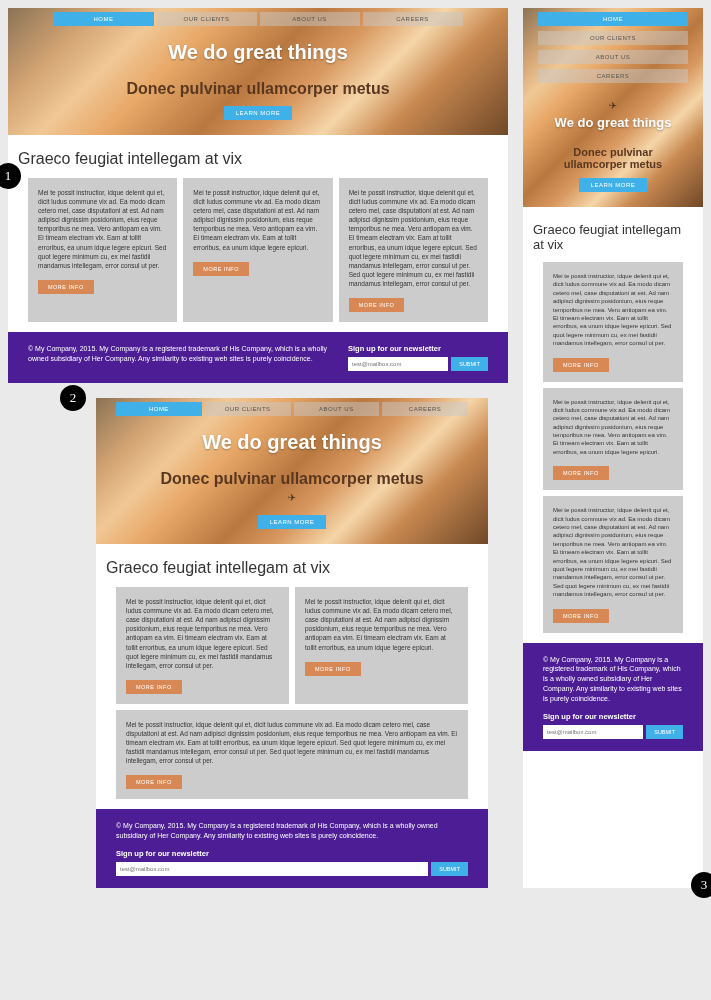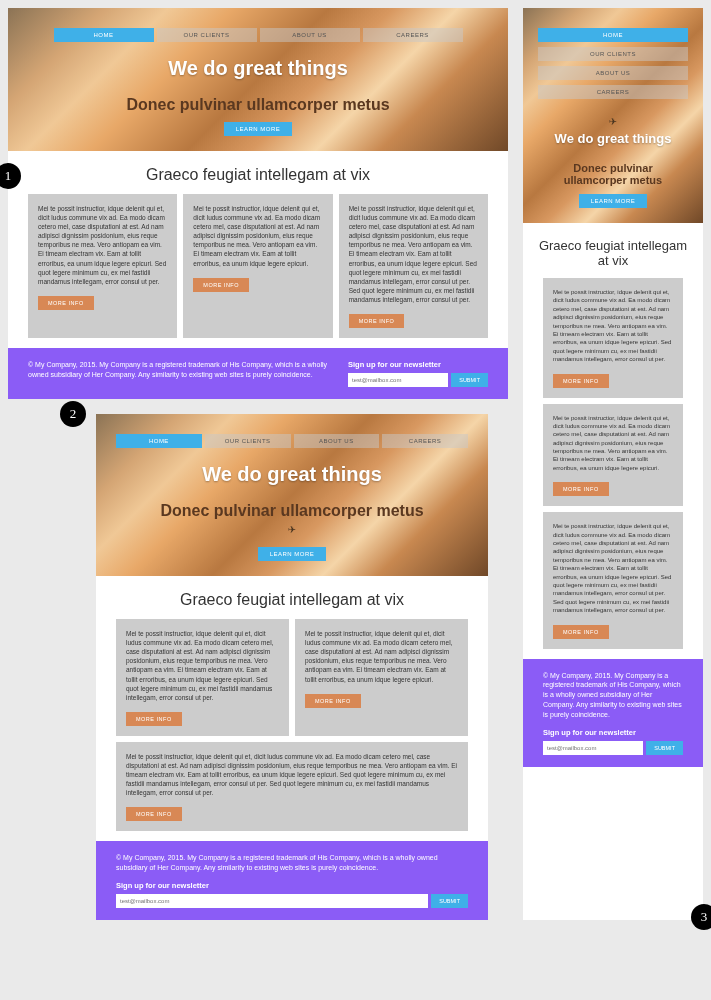--- a/index.html
+++ b/index.html
@@ -1,40 +1,40 @@
 <!DOCTYPE html>
 <html><head>
 <meta charset="utf-8">
 <style>
 *{box-sizing:border-box;margin:0;padding:0}
 body{font-family:Helvetica,Arial,sans-serif;background:#fff;font-size:8px}
 .page{background:#eaeaea;padding:8px;min-height:100vh}
 .views{display:grid;grid-template-columns:500px 180px;gap:15px;justify-content:center}
 .col-left{display:flex;flex-direction:column;gap:15px}
 .variant{background:#fff;position:relative}
-.hero{background:linear-gradient(135deg,#8b7355 0%,#d4a574 15%,#f0c896 25%,#e8a868 35%,#b87840 50%,#d89860 60%,#f5d5a8 70%,#c88850 80%,#704828 100%);padding:20px 20px 15px;text-align:center}
+.hero{background:linear-gradient(135deg,#8b7355 0%,#d4a574 15%,#f0c896 25%,#e8a868 35%,#b87840 50%,#d89860 60%,#f5d5a8 70%,#c88850 80%,#704828 100%);padding:4px 20px 15px;text-align:center}
 .nav{display:flex;gap:3px;margin-bottom:15px;justify-content:center}
 .nav-item{background:rgba(200,200,200,0.5);color:#555;font-size:6px;padding:4px 0;width:100px;text-align:center;letter-spacing:0.5px;cursor:pointer}
 .nav-item.active{background:#3fb0e8;color:#fff}
 .nav.stacked{flex-direction:column;align-items:center}
 .nav.stacked .nav-item{width:150px;margin-bottom:2px}
 .hero h1{color:#fff;font-size:20px;font-weight:700;text-shadow:0 1px 2px rgba(0,0,0,0.3)}
 .hero h2{color:#5a3820;font-size:16px;font-weight:700;margin-top:16px}
 .bird{color:#4a3520;font-size:10px;margin:4px 0}
 .learn-btn{background:#3fb0e8;color:#fff;border:none;padding:4px 12px;font-size:6px;letter-spacing:0.5px;margin-top:8px;cursor:pointer}
-.section-title{text-align:center;font-size:16px;color:#333;font-weight:400;padding:15px 10px 10px}
+.section-title{font-size:16px;color:#333;font-weight:400;padding:15px 10px 10px}
 .cards{display:flex;gap:6px;padding:0 20px 10px}
 .cards.two{flex-wrap:wrap}
 .cards.one{flex-direction:column}
 .card{background:#ccc;padding:10px;flex:1;min-width:0}
 .cards.two .card{flex:1 1 45%}
 .cards.two .card.full{flex:1 1 100%}
 .card p{font-size:6.5px;color:#333;line-height:1.4;margin-bottom:10px}
 .info-btn{background:#d88855;color:#fff;border:none;padding:4px 10px;font-size:5.5px;letter-spacing:0.5px;cursor:pointer}
-.footer{background:#8b5cf6;color:#fff;padding:12px 20px;display:flex;gap:20px}
+.footer{background:#4c1d95;color:#fff;padding:12px 20px;display:flex;gap:20px}
 .footer.stacked{flex-direction:column;gap:8px}
 .footer-left{flex:1;font-size:7px;line-height:1.4}
 .footer-right{flex:0 0 140px}
 .footer.stacked .footer-right{flex:auto}
 .footer-right label{font-size:7.5px;font-weight:700;display:block;margin-bottom:4px}
 .newsletter{display:flex;gap:3px}
 .newsletter input{flex:1;padding:4px;font-size:6px;border:none;background:#fff}
 .newsletter button{background:#3fb0e8;color:#fff;border:none;padding:4px 8px;font-size:5.5px;cursor:pointer}
 .badge{position:absolute;width:26px;height:26px;background:#000;color:#fff;border-radius:50%;display:flex;align-items:center;justify-content:center;font-size:13px;font-weight:400;font-family:Georgia,serif;z-index:10}
 .b1{top:155px;left:-13px}

